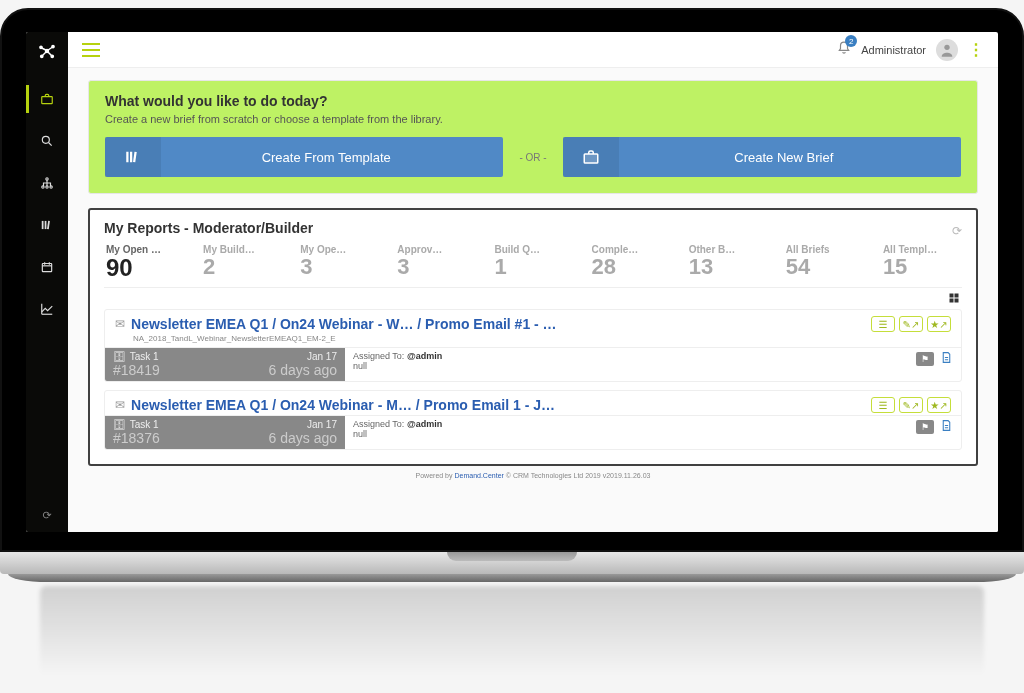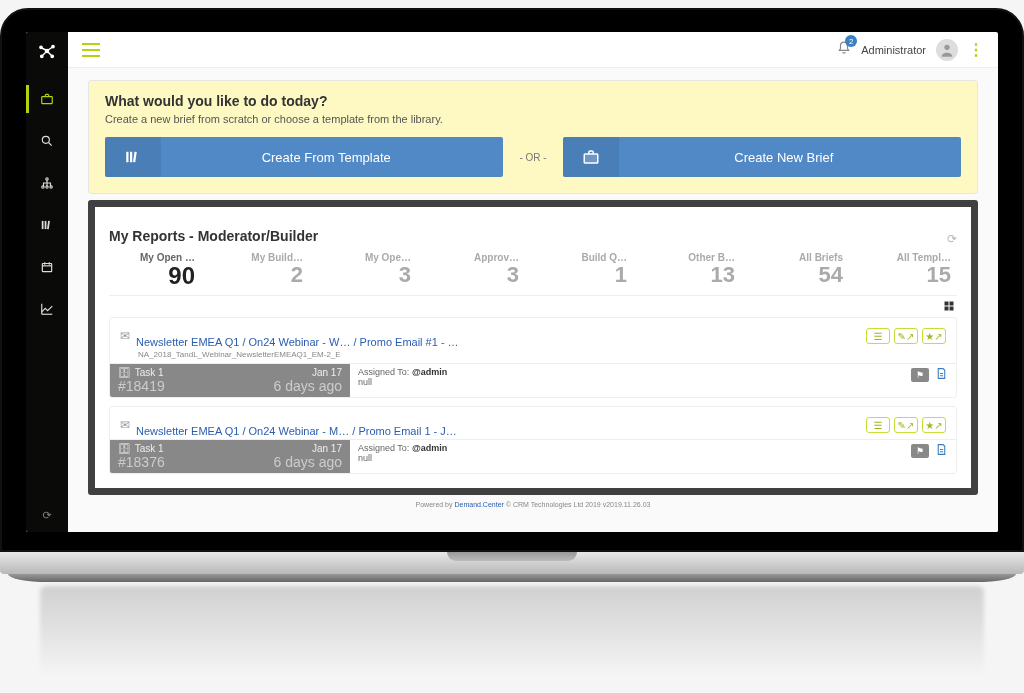--- a/index.html
+++ b/index.html
@@ -104,25 +104,25 @@
     background: #fafafa;
     position: relative;
   }
   .page-title {
     font-size: 24px;
     font-weight: 300;
     color: #444;
     margin-bottom: 12px;
   }
   .action-card {
-    background: #fef9c3;
+    background: #bef264;
     border: 1px solid #e6e6e6;
     border-radius: 3px;
     padding: 12px 16px 16px 16px;
-    margin-bottom: 6px;
+    margin-bottom: 14px;
   }
   .action-card h3 {
     font-size: 14px;
     font-weight: bold;
     color: #333;
     margin-bottom: 4px;
   }
   .action-card p {
     font-size: 11px;
     color: #555;
@@ -147,41 +147,40 @@
     background: rgba(0,0,0,0.08);
     display: flex;
     align-items: center;
     justify-content: center;
     font-size: 17px;
   }
   .big-btn .btn-label { flex: 1; text-align: center; padding-right: 12px; }
   .or-text { font-size: 10px; color: #777; }
   .reports-card {
     background: #fff;
-    border: 7px solid #404040;
+    border: 2px solid #404040;
     border-radius: 3px;
-    padding: 21px 14px 6px 14px;
+    padding: 10px 14px 6px 14px;
   }
   .reports-header {
     display: flex;
     align-items: center;
     justify-content: space-between;
   }
   .reports-title {
     font-size: 14px;
     font-weight: bold;
     color: #333;
     margin-bottom: 6px;
   }
   .refresh-icon { color: #bbb; font-size: 12px; }
   .tabs {
     display: flex;
     gap: 16px;
     border-bottom: 1px solid #eee;
-    text-align: right;
   }
   .tab {
     flex: 1 1 0;
     min-width: 0;
     padding: 2px 6px 6px 2px;
     cursor: pointer;
   }
   .tab-label {
     font-size: 10px;
     color: #666;
@@ -211,28 +210,27 @@
     overflow: hidden;
   }
   .brief-head {
     display: flex;
     align-items: center;
     padding: 6px 10px 2px 10px;
     gap: 6px;
   }
   .brief-head .mail-icon { color: #999; font-size: 12px; }
   .brief-title {
-    font-size: 11px;
-    font-weight: normal;
+    font-size: 14px;
+    font-weight: bold;
     color: #2a5db0;
     white-space: nowrap;
     overflow: hidden;
     text-overflow: ellipsis;
     flex: 1;
-    margin-top: 12px;
   }
   .brief-actions { display: flex; gap: 4px; }
   .action-pill {
     border: 1px solid #c5de3a;
     color: #9fb820;
     border-radius: 3px;
     width: 24px;
     height: 16px;
     font-size: 10px;
     display: flex;
@@ -458,20 +456,24 @@
                   <div class="tab-label">My Ope…</div>
                   <div class="tab-count">3</div>
                 </div>
                 <div class="tab inactive">
                   <div class="tab-label">Approv…</div>
                   <div class="tab-count">3</div>
                 </div>
                 <div class="tab inactive">
                   <div class="tab-label">Build Q…</div>
                   <div class="tab-count">1</div>
+                </div>
+                <div class="tab inactive">
+                  <div class="tab-label">Comple…</div>
+                  <div class="tab-count">28</div>
                 </div>
                 <div class="tab inactive">
                   <div class="tab-label">Other B…</div>
                   <div class="tab-count">13</div>
                 </div>
                 <div class="tab inactive">
                   <div class="tab-label">All Briefs</div>
                   <div class="tab-count">54</div>
                 </div>
                 <div class="tab inactive">

